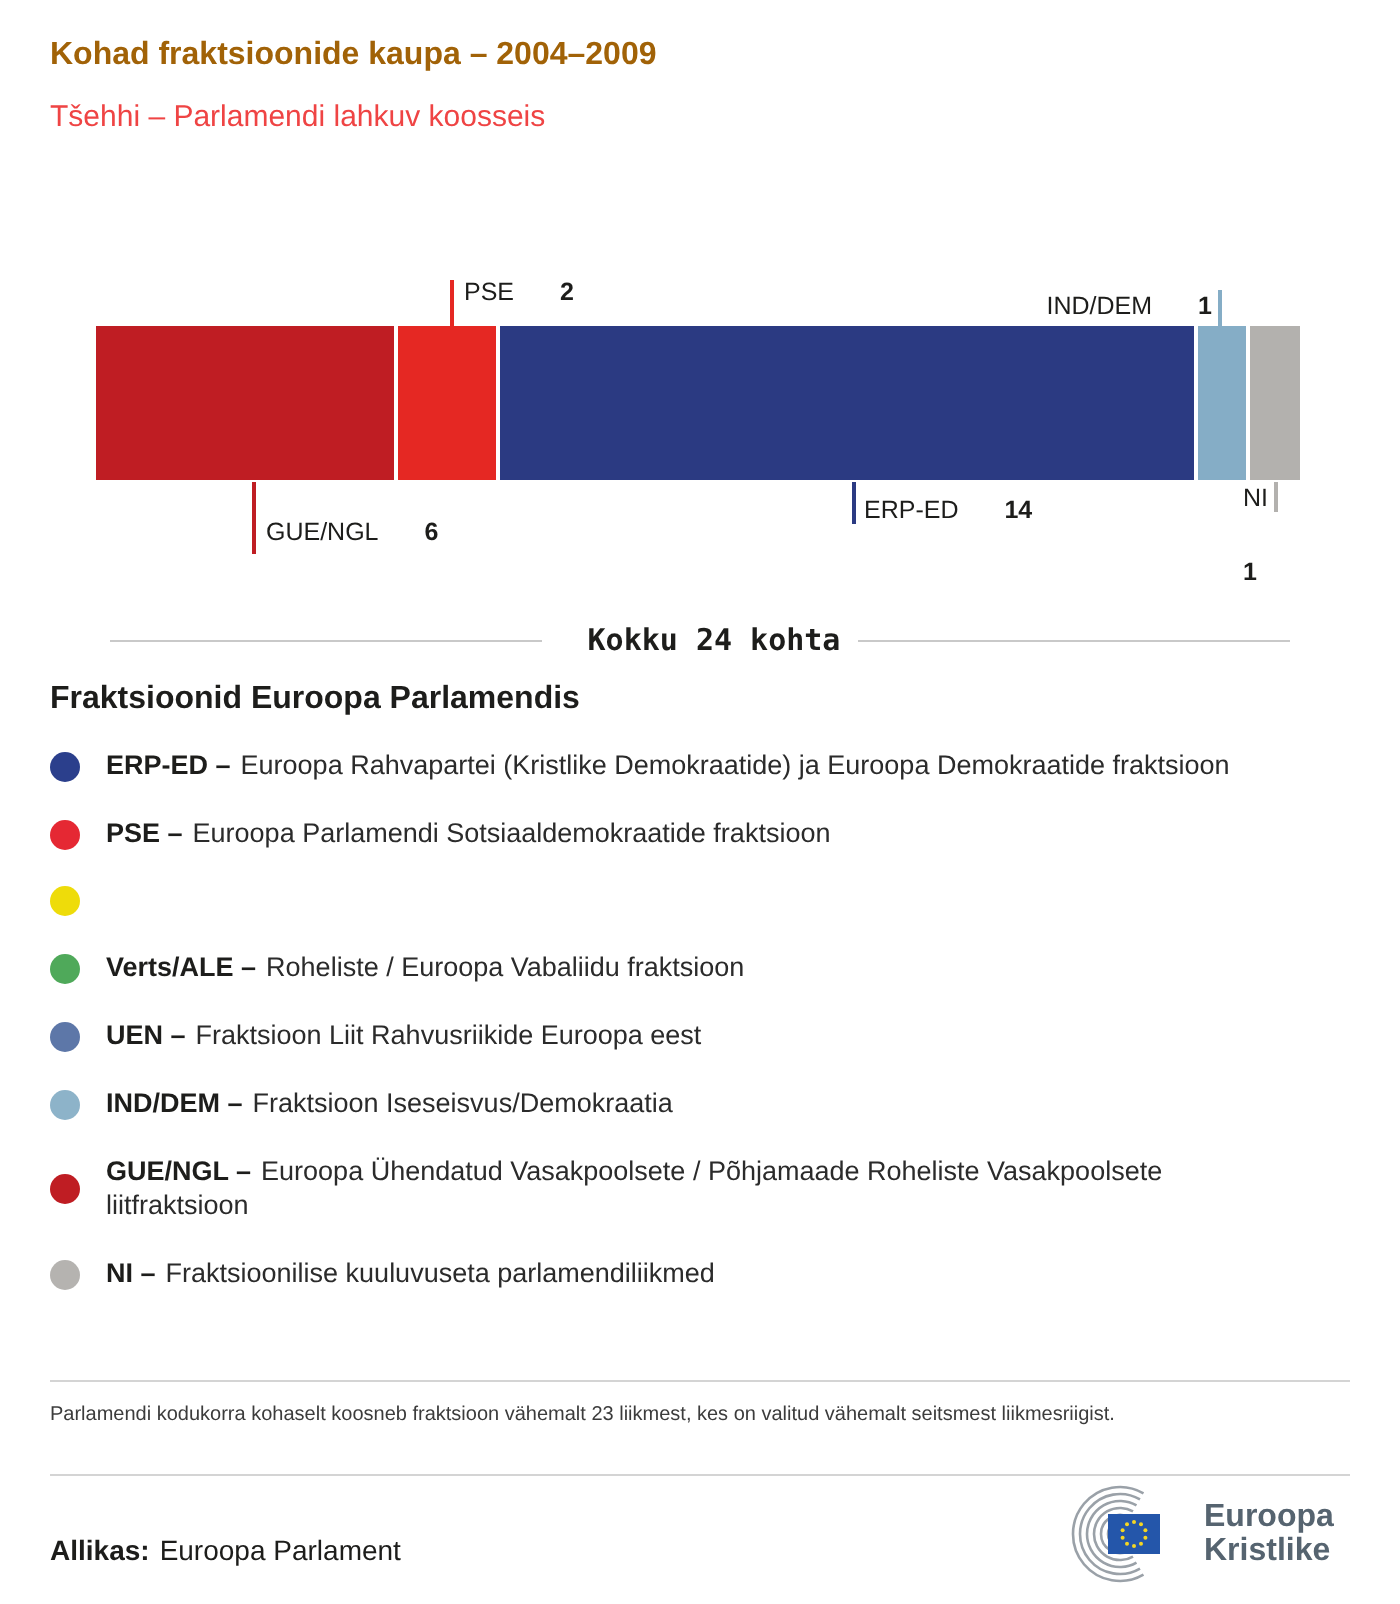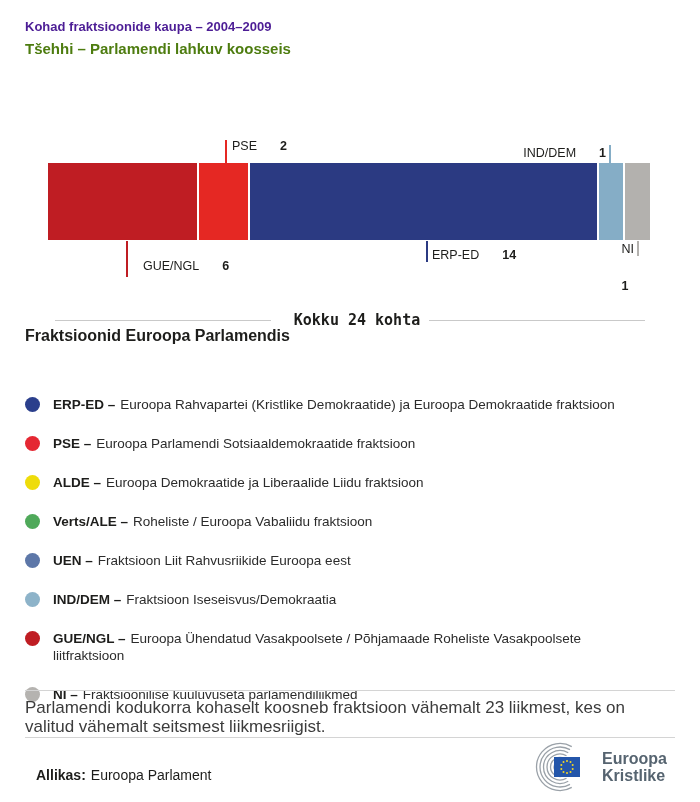--- a/index.html
+++ b/index.html
@@ -1,61 +1,61 @@
 <!DOCTYPE html>
 <html><head>
 <meta charset="utf-8">
 <style>
   * { margin:0; padding:0; box-sizing:border-box; }
   html,body { width:700px; height:802px; background:#ffffff; }
   body { font-family:"Liberation Sans", sans-serif; color:#1d1d1b; position:relative; overflow:hidden; }
   .page { position:absolute; inset:0; background:#fff; }
 
-  .title { position:absolute; left:25px; top:19px; font-size:13px; font-weight:bold; color:#4c1d95; }
-  .subtitle { position:absolute; left:25px; top:40px; font-size:15px; font-weight:bold; color:#4d7c0f; }
+  .title { position:absolute; left:25px; top:19px; font-size:16px; font-weight:bold; color:#a16207; }
+  .subtitle { position:absolute; left:25px; top:50px; font-size:15px; font-weight:normal; color:#ef4444; }
 
   
   .bar { position:absolute; left:48px; top:163px; width:602px; height:77px; display:flex; gap:2px; }
   .seg { height:100%; }
 
   .co-line { position:absolute; width:2px; }
   .co-label { position:absolute; display:flex; gap:23px; font-size:12.5px; color:#1d1d1b; white-space:nowrap; align-items:baseline; }
   .co-label b { font-weight:bold; }
 
   .co-line-pse    { left:225px; top:140px; height:23px; }
   .co-label-pse   { left:232px; top:139px; }
   .co-line-inddem { left:609px; top:145px; height:18px; }
   .co-label-inddem{ right:94px; top:146px; }
   .co-line-guengl { left:126px; top:241px; height:36px; }
-  .co-label-guengl{ left:143px; top:259px; }
+  .co-label-guengl{ left:133px; top:259px; }
   .co-line-erped  { left:426px; top:241px; height:21px; }
   .co-label-erped { left:432px; top:248px; }
   .co-line-ni     { left:637px; top:241px; height:15px; }
   .co-label-ni    { right:66px; top:242px;flex-direction:column; }
 
   
   .total-divider { position:absolute; left:55px; right:55px; top:311px; display:flex; align-items:center; gap:9px; }
   .total-divider .rule { flex:1; height:1px; background:#c9c9c9; }
   .total-text { font-family:"DejaVu Sans Mono", monospace; font-weight:bold; font-size:15px; color:#1d1d1b; white-space:nowrap;margin-left:14px; }
 
-  .legend-heading { position:absolute; left:25px; top:327px; font-size:16px; font-weight:bold; color:#1d1d1b; }
+  .legend-heading { position:absolute; left:25px; top:341px; font-size:16px; font-weight:bold; color:#1d1d1b; }
 
   .legend { position:absolute; left:25px; top:374px; width:650px; }
-  .legend-row { display:flex; gap:13px; margin-bottom:17px; align-items:flex-start;margin-top:22px; }
+  .legend-row { display:flex; gap:13px; margin-bottom:17px; align-items:center; }
   .dot { width:15px; height:15px; border-radius:50%; flex-shrink:0; margin-top:1px; }
   .legend-text { font-size:13.5px; line-height:17px; color:#2b2b2b; max-width:572px; }
   .legend-text b { color:#1d1d1b; margin-right:5px; }
 
   .hr { position:absolute; left:25px; width:650px; height:1px; background:#d4d4d4; }
   .hr-1 { top:690px; }
   .hr-2 { top:737px; }
 
-  .footnote { position:absolute; left:25px; top:698px; width:608px; font-size:17px; line-height:19px; color:#3c3c3c; }
+  .footnote { position:absolute; left:25px; top:698px; width:608px; font-size:10px; line-height:19px; color:#3c3c3c; }
 
-  .source { position:absolute; left:25px; top:767px; font-size:14px; color:#1d1d1b;margin-left:11px; }
+  .source { position:absolute; left:25px; top:767px; font-size:14px; color:#1d1d1b; }
   .source b { font-weight:bold; margin-right:5px; }
 
   .logo { position:absolute; left:528px; top:741px; display:flex; align-items:center; gap:10px; }
   .logo-text { font-size:16px; line-height:17px; font-weight:bold; color:#566470; }
 </style>
 </head>
 <body>
 
 <div class="page">
 
@@ -112,21 +112,20 @@
     <div class="legend-row">
       <span class="dot" style="background-color: rgb(43, 63, 140);"></span>
       <span class="legend-text"><b>ERP-ED –</b><span>Euroopa Rahvapartei (Kristlike Demokraatide) ja Euroopa Demokraatide fraktsioon</span></span>
     </div>
     <div class="legend-row">
       <span class="dot" style="background-color: rgb(229, 40, 51);"></span>
       <span class="legend-text"><b>PSE –</b><span>Euroopa Parlamendi Sotsiaaldemokraatide fraktsioon</span></span>
     </div>
     <div class="legend-row">
       <span class="dot" style="background-color: rgb(238, 220, 10);"></span>
-      <span class="legend-text"><b>ALDE –</b><span>Euroopa Demokraatide ja Liberaalide Liidu fraktsioon</span></span>
     </div>
     <div class="legend-row">
       <span class="dot" style="background-color: rgb(79, 169, 90);"></span>
       <span class="legend-text"><b>Verts/ALE –</b><span>Roheliste / Euroopa Vabaliidu fraktsioon</span></span>
     </div>
     <div class="legend-row">
       <span class="dot" style="background-color: rgb(93, 119, 168);"></span>
       <span class="legend-text"><b>UEN –</b><span>Fraktsioon Liit Rahvusriikide Euroopa eest</span></span>
     </div>
     <div class="legend-row">

